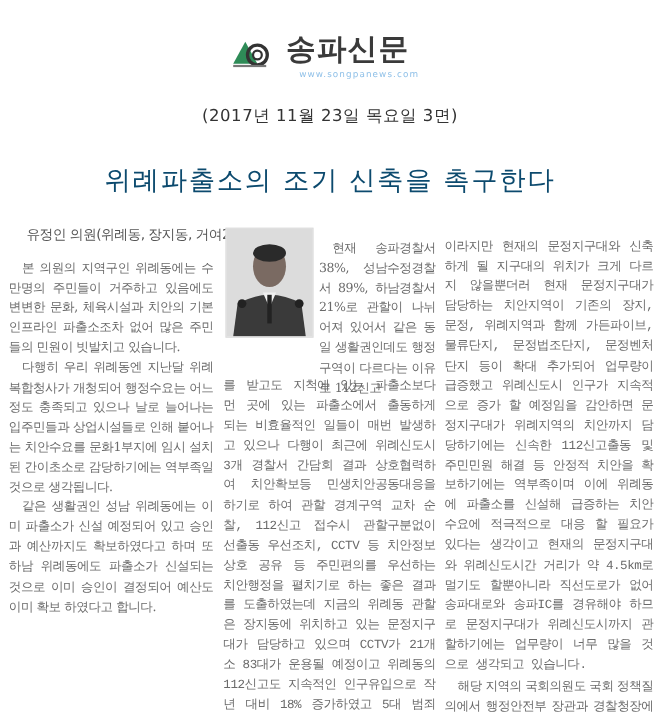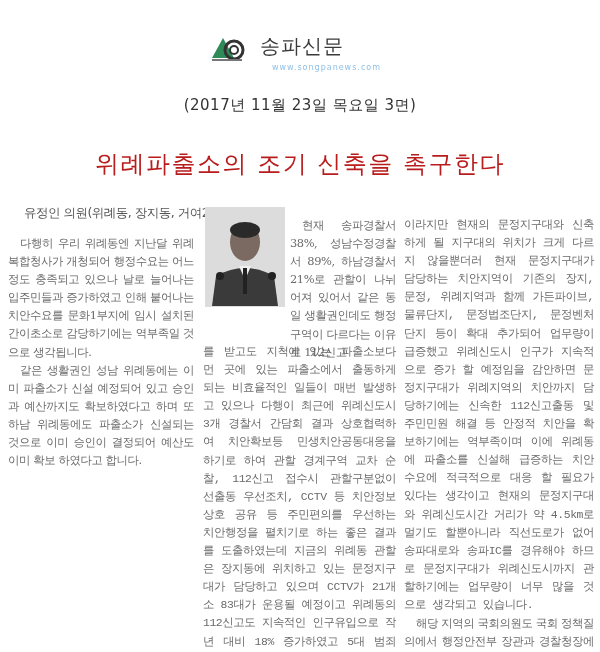--- a/index.html
+++ b/index.html
@@ -6,36 +6,36 @@
     body {
       width: 600px; height: 652px; position: relative; overflow: hidden;
       font-family: "DejaVu Sans", "Liberation Sans", sans-serif;
       color: #5a5a5a;
     }
     .masthead {
       position: absolute; left: 210px; top: 30px; width: 190px; height: 45px;
     }
     .logo-icon { position: absolute; left: 0; top: 2px; width: 40px; height: 30px; }
     .paper-name {
-      position: absolute; left: 50px; top: 0; font-size: 20px; font-weight: normal;
+      position: absolute; left: 50px; top: 0; font-size: 27px; font-weight: bold;
       color: #3a3a3a; letter-spacing: 1px; line-height: 32px;
       font-family: "DejaVu Sans", sans-serif;
     }
     .paper-url {
       position: absolute; left: 62px; top: 33px; font-size: 8px; color: #8fc0e8;
       letter-spacing: 1px;
       text-align: right;
     }
     .dateline {
       position: absolute; left: 0; width: 600px; top: 96px; text-align: center;
       font-size: 15px; color: #333; letter-spacing: 0.5px;
     }
     .headline {
       position: absolute; left: 0; width: 600px; top: 148px; text-align: center;
-      font-size: 24px; color: #b91c1c; letter-spacing: 1.5px; font-weight: normal;
+      font-size: 24px; color: #0c4a6e; letter-spacing: 1.5px; font-weight: normal;
     }
     .byline {
       position: absolute; left: 24px; top: 205px; font-size: 12.5px; color: #555;
       letter-spacing: -0.5px;
     }
     .col {
       position: absolute; font-size: 11.4px; line-height: 18.1px; color: #6a6a6a;
       text-align: justify; letter-spacing: -0.4px;
       font-family: "DejaVu Serif", serif;
     }
@@ -66,21 +66,22 @@
   <span class="paper-url">www.songpanews.com</span>
 </div>
 
 <div class="dateline">(2017년 11월 23일 목요일 3면)</div>
 
 <h1 class="headline" style="margin:0;">위례파출소의 조기 신축을 촉구한다</h1>
 
 <div class="byline">유정인 의원(위례동, 장지동, 거여2동)</div>
 
 <div class="col col1">
-  <p>다행히 우리 위례동엔 지난달 위례복합청사가 개청되어 행정수요는 어느 정도 충족되고 있으나 날로 늘어나는 입주민들과 증가하였고 인해 붙어나는 치안수요를 문화1부지에 임시 설치된 간이초소로 감당하기에는 역부족일 것으로 생각됩니다.</p>
+  <p>본 의원의 지역구인 위례동에는 수만명의 주민들이 거주하고 있음에도 변변한 문화, 체육시설과 치안의 기본 인프라인 파출소조차 없어 많은 주민들의 민원이 빗발치고 있습니다.</p>
+  <p>다행히 우리 위례동엔 지난달 위례복합청사가 개청되어 행정수요는 어느 정도 충족되고 있으나 날로 늘어나는 입주민들과 상업시설들로 인해 붙어나는 치안수요를 문화1부지에 임시 설치된 간이초소로 감당하기에는 역부족일 것으로 생각됩니다.</p>
   <p>같은 생활권인 성남 위례동에는 이미 파출소가 신설 예정되어 있고 승인과 예산까지도 확보하였다고 하며 또 하남 위례동에도 파출소가 신설되는 것으로 이미 승인이 결정되어 예산도 이미 확보 하였다고 합니다.</p>
 </div>
 
 <div class="photo" title="유정인 의원 사진">
   <svg width="78" height="98" viewBox="0 0 78 98">
     <rect width="78" height="98" fill="#dcdcdc"></rect>
     <ellipse cx="39" cy="34" rx="15" ry="19" fill="#7a6a62"></ellipse>
     <ellipse cx="39" cy="22" rx="15" ry="8" fill="#2a2a2a"></ellipse>
     <path d="M6,98 L10,68 Q39,52 68,68 L72,98 Z" fill="#3a3a3a"></path>
     <polygon points="33,58 39,72 45,58" fill="#f0f0f0"></polygon>

